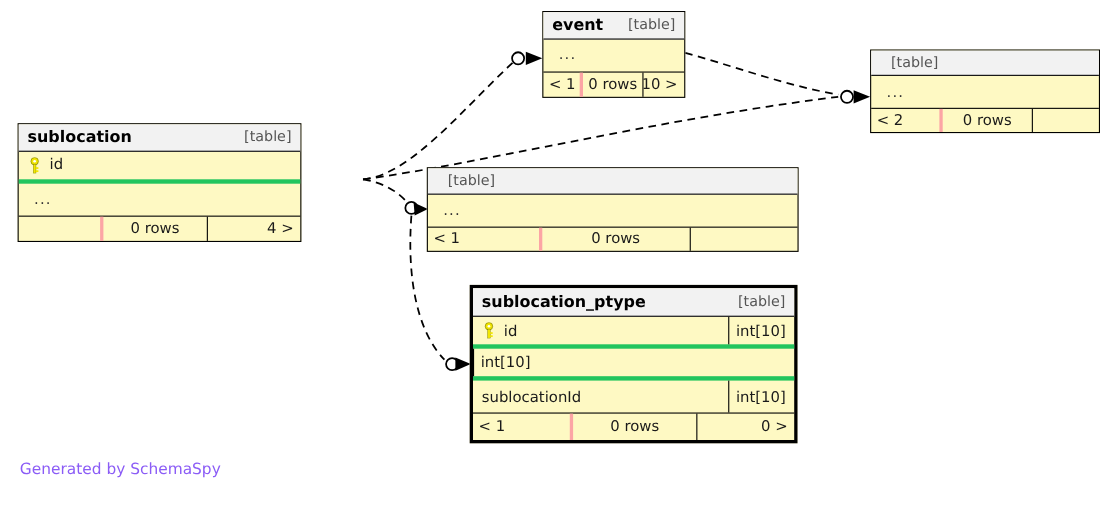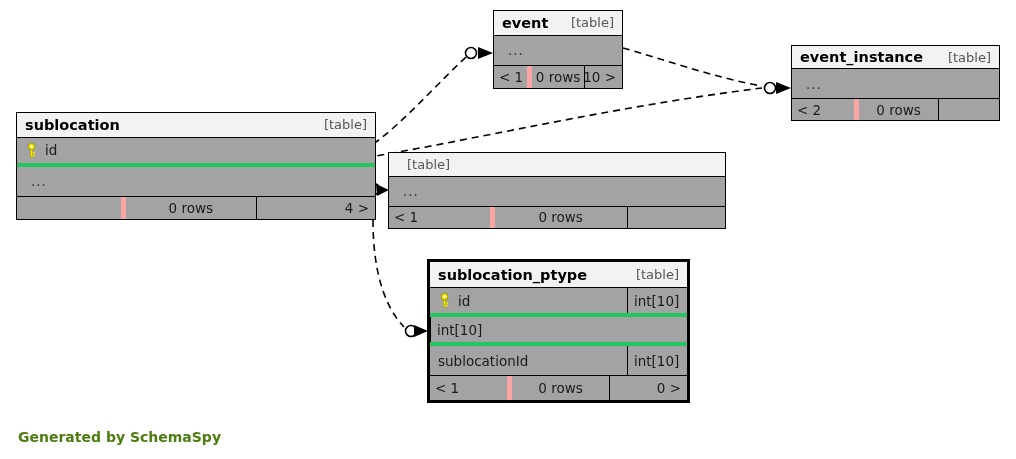--- a/index.html
+++ b/index.html
@@ -24,21 +24,21 @@
     position: absolute;
     left: 0; top: 0;
     width: 1016px;
     height: 459px;
     pointer-events: none;
   }
 
   .table-node {
     position: absolute;
     box-sizing: border-box;
-    background: #a3a3a3;
+    background: #fef9c3;
     border: 1px solid #000000;
     display: flex;
     flex-direction: column;
   }
   .table-node.selected {
     border: 3px solid #000000;
   }
 
   .tbl-title {
     box-sizing: border-box;
@@ -128,36 +128,35 @@
     height: 100%;
     overflow: hidden;
     white-space: nowrap;
   }
   .foot-left {
     justify-content: flex-start;
     padding-left: 5px;
   }
   .foot-mid {
     justify-content: center;
-    border-left: 5px solid #fca5a5;
+    border-left: 3px solid #fca5a5;
     border-right: 1px solid #000000;
   }
   .foot-right {
     justify-content: flex-end;
     padding-right: 6px;
   }
 
   .caption {
     position: absolute;
     left: 18px;
-    top: 429px;
+    top: 419px;
     font-size: 14px;
-    color: #4d7c0f;
-    white-space: nowrap;
-    font-weight: bold;
+    color: #8b5cf6;
+    white-space: nowrap;
   }
 </style>
 </head>
 <body>
 
 <div id="canvas">
 
   <svg id="edges" viewBox="0 0 1016 459" xmlns="http://www.w3.org/2000/svg">
 
     <path d="M 330,163 C 372,160 420,100 466,57" fill="none" stroke="#000000" stroke-width="1.6" stroke-dasharray="7,5"></path>
@@ -173,21 +172,21 @@
     <path d="M 330,163 C 348,166 362,174 370,184" fill="none" stroke="#000000" stroke-width="1.6" stroke-dasharray="7,5"></path>
     <circle cx="374" cy="189" r="5.5" fill="#ffffff" stroke="#000000" stroke-width="1.6"></circle>
     <path d="M 389,190 L 376,184 L 377,196 Z" fill="#000000"></path>
 
     <path d="M 374,196 C 370,250 378,300 404,327" fill="none" stroke="#000000" stroke-width="1.6" stroke-dasharray="7,5"></path>
     <circle cx="411" cy="331" r="5.5" fill="#ffffff" stroke="#000000" stroke-width="1.6"></circle>
     <path d="M 428,331 L 414,325 L 414,337 Z" fill="#000000"></path>
   </svg>
 
   <div id="tables-layer">
-      <div class="table-node" style="left: 16px; top: 112px; width: 360px; height: 108px;">
+      <div class="table-node" style="left: 16px; top: 112px; width: 258px; height: 108px;">
         <div class="tbl-title">
           <span class="tbl-name">sublocation</span>
           <span class="tbl-tag">[table]</span>
         </div>
         <div class="tbl-body" style="flex:1 1 auto;display:flex;flex-direction:column;">
           <div class="tbl-row" style="flex:1 1 auto;">
             <span class="row-main">
               <span class="key-icon">
                 <svg width="13" height="15" viewBox="0 0 13 15" xmlns="http://www.w3.org/2000/svg">
                   <circle cx="6.5" cy="3.6" r="3.4" fill="#f2e600" stroke="#7a7a00" stroke-width="0.6"></circle>
@@ -225,21 +224,20 @@
           </div>
         </div>
         <div class="tbl-foot">
           <span class="foot-cell foot-left" style="width:26%">&lt; 1</span>
           <span class="foot-cell foot-mid" style="width:45%">0 rows</span>
           <span class="foot-cell foot-right" style="width:29%">10 &gt;</span>
         </div>
       </div>
       <div class="table-node" style="left: 791px; top: 45px; width: 209px; height: 76px;">
         <div class="tbl-title">
-          <span class="tbl-name">event_instance</span>
           <span class="tbl-tag">[table]</span>
         </div>
         <div class="tbl-body" style="flex:1 1 auto;display:flex;flex-direction:column;">
           <div class="tbl-row" style="flex:1 1 auto;">
             <span class="row-main">
               <span class="row-ellipsis">...</span>
             </span>
           </div>
         </div>
         <div class="tbl-foot">
@@ -258,21 +256,21 @@
               <span class="row-ellipsis">...</span>
             </span>
           </div>
         </div>
         <div class="tbl-foot">
           <span class="foot-cell foot-left" style="width:30%">&lt; 1</span>
           <span class="foot-cell foot-mid" style="width:41%">0 rows</span>
           <span class="foot-cell foot-right" style="width:29%"></span>
         </div>
       </div>
-      <div class="table-node selected" style="left: 427px; top: 259px; width: 263px; height: 144px;">
+      <div class="table-node selected" style="left: 427px; top: 259px; width: 298px; height: 144px;">
         <div class="tbl-title">
           <span class="tbl-name">sublocation_ptype</span>
           <span class="tbl-tag">[table]</span>
         </div>
         <div class="tbl-body" style="flex:1 1 auto;display:flex;flex-direction:column;">
           <div class="tbl-row" style="flex:1 1 auto;">
             <span class="row-main">
               <span class="key-icon">
                 <svg width="13" height="15" viewBox="0 0 13 15" xmlns="http://www.w3.org/2000/svg">
                   <circle cx="6.5" cy="3.6" r="3.4" fill="#f2e600" stroke="#7a7a00" stroke-width="0.6"></circle>

